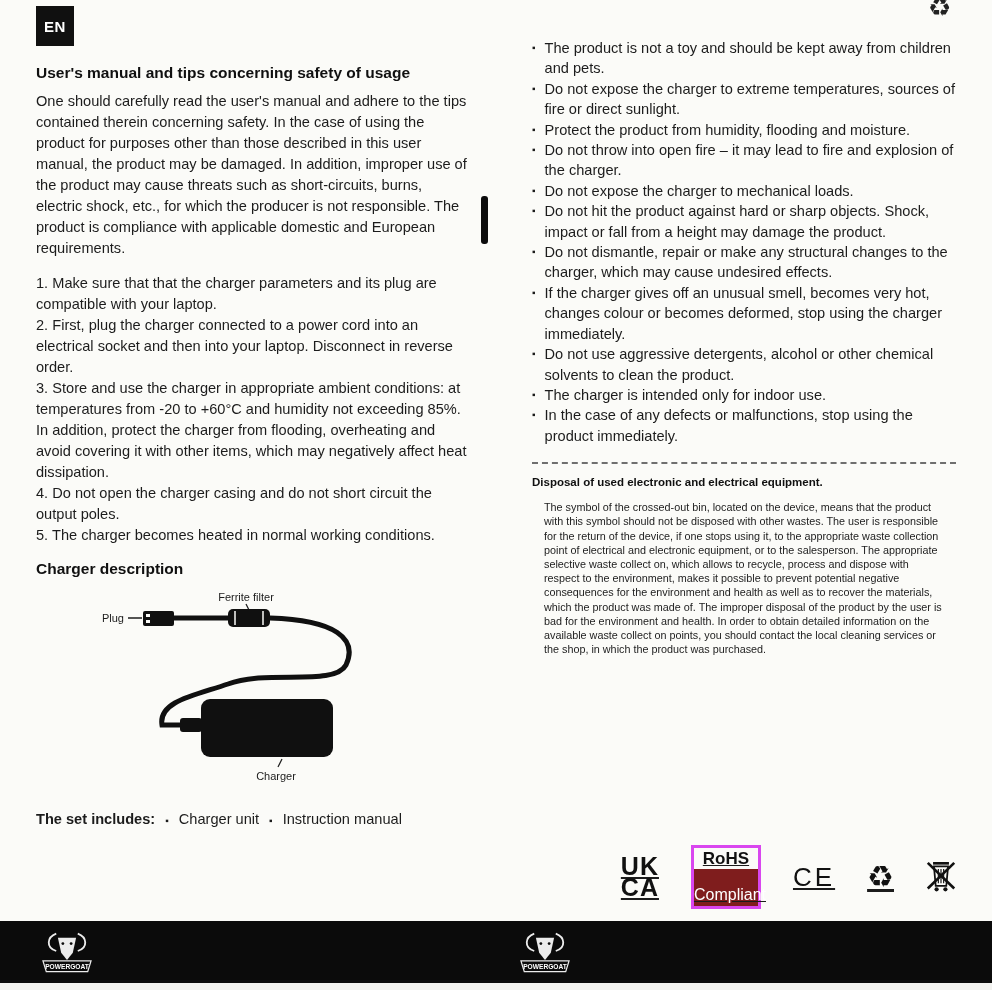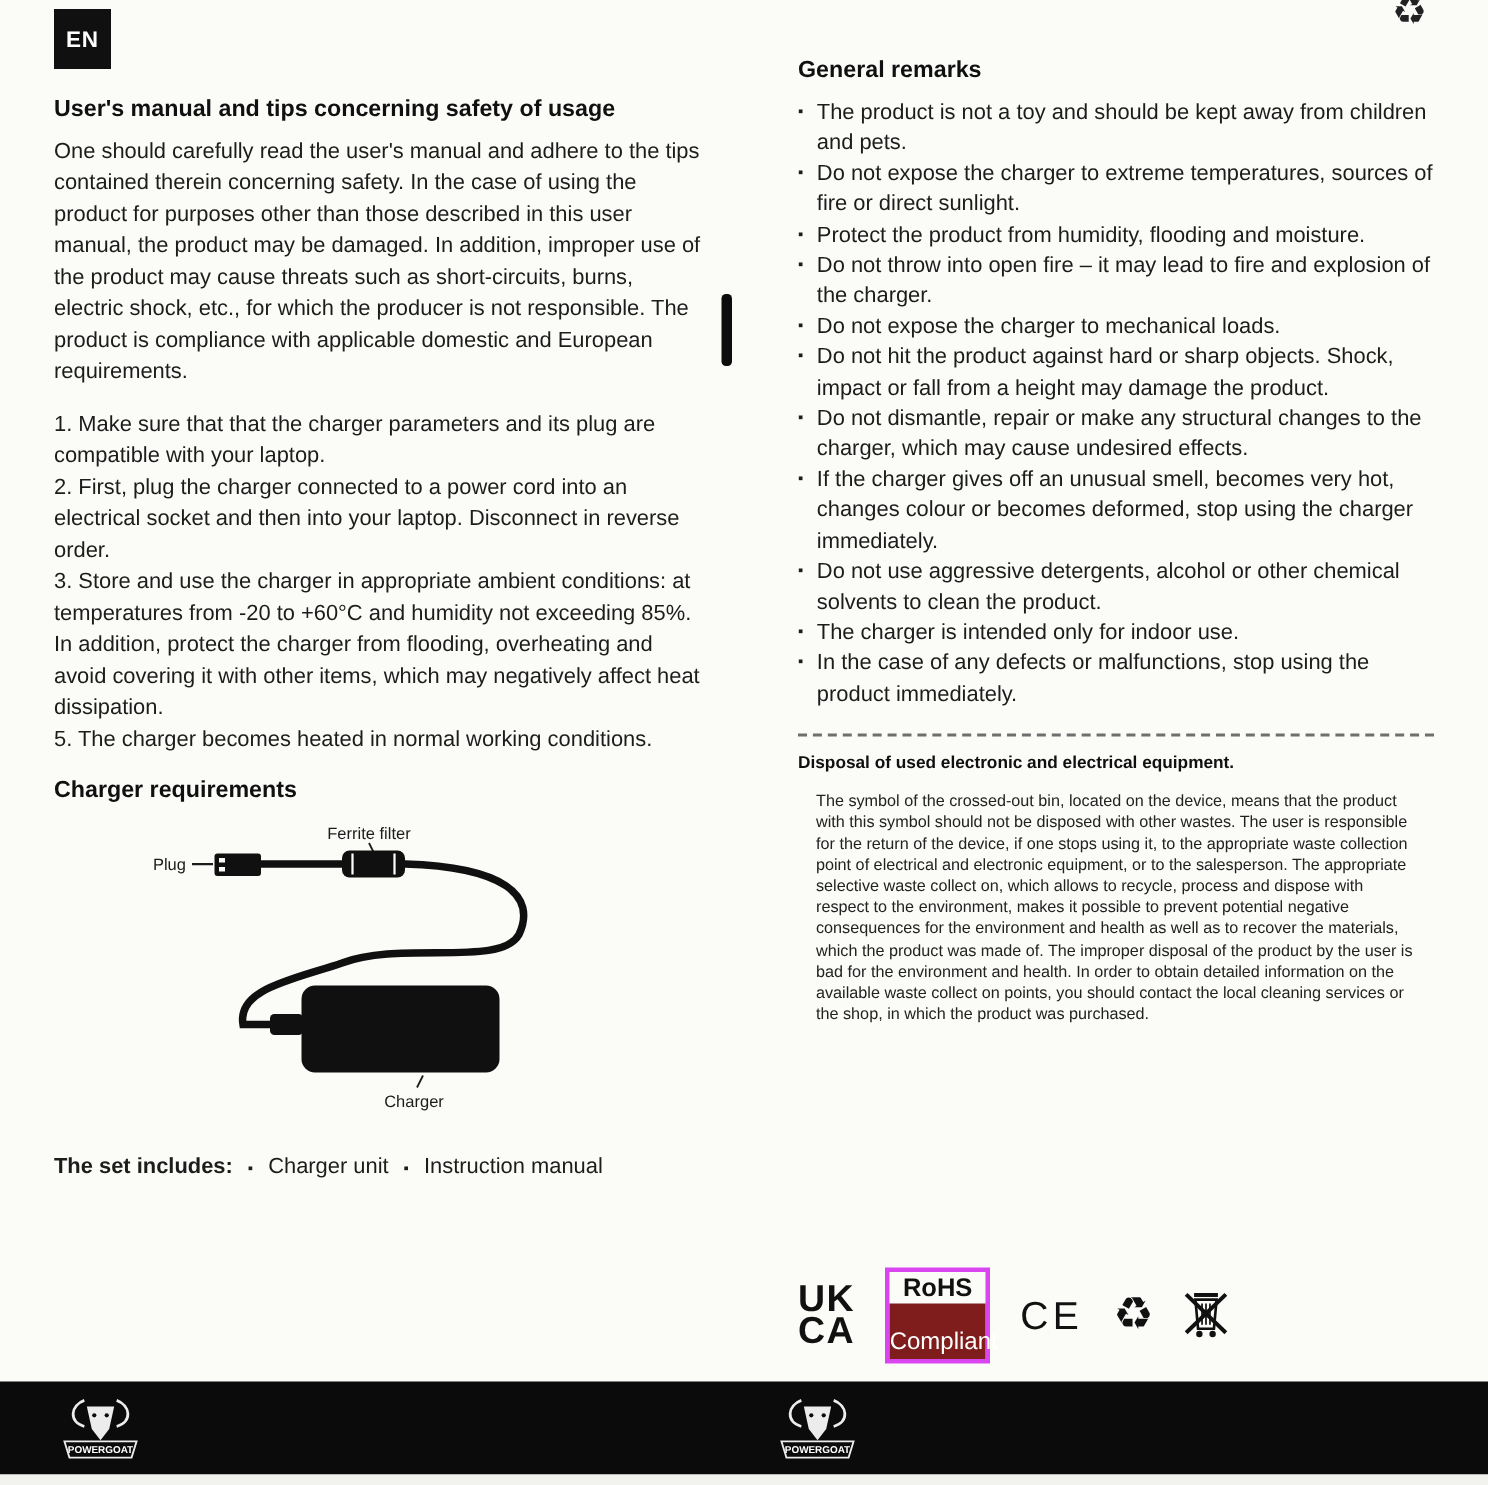--- a/index.html
+++ b/index.html
@@ -23,21 +23,21 @@
   p.body { font-size:14.6px; line-height:21px; margin:0; }
   p.body.gap { margin-bottom:14px; }
   .remarks { list-style:none; margin:0; padding:0; }
   .remarks li { display:flex; gap:9px; font-size:14.6px; line-height:20.4px; margin:0; }
   .remarks .sq { font-size:10px; line-height:20.4px; flex:0 0 auto; }
   .dashes { border-top:2px dashed #6f6f6f; margin:16px 0 12px; height:0; }
   h3.small-head { font-size:11.5px; font-weight:bold; margin:0 0 6px; color:#101010; }
   p.small { font-size:10.8px; line-height:14.2px; margin:12px; color:#222; }
   .logos {
     position:absolute; left:532px; top:845px; width:424px;
-    display:flex; align-items:center; justify-content:flex-start; gap:20px;
+    display:flex; align-items:center; justify-content:flex-end; gap:32px;text-decoration:underline;
   }
   .ukca { font-size:25px; font-weight:bold; line-height:21px; letter-spacing:1px; color:#111; }
   .rohs { border:3px solid #d946ef; width:64px; text-align:center; background:#fbfbf8; }
   .rohs-top { font-size:17px; font-weight:bold; padding:1px 2px 0; color:#111; }
   .rohs-bottom { background:#7f1d1d; color:#fff; font-size:16px; padding:17px 0 2px; }
   .ce { font-size:26px; font-weight:500; letter-spacing:3px; color:#111; }
   .recycle-glyph { font-size:30px; color:#111; line-height:1; }
   .diagram { margin-top:4px;text-decoration:underline; }
   .diagram text { font-size:11px; fill:#1c1c1c; font-family:"Liberation Sans",sans-serif; }
   .set-row { margin-top:20px; font-size:14.6px; display:flex; align-items:baseline; gap:10px; }
@@ -63,23 +63,24 @@
 
   <div class="corner-recycle">♻</div>
 
   <div class="col-left">
     <h2 class="head">User's manual and tips concerning safety of usage</h2>
     <p class="body gap">One should carefully read the user's manual and adhere to the tips contained therein concerning safety. In the case of using the product for purposes other than those described in this user manual, the product may be damaged. In addition, improper use of the product may cause threats such as short-circuits, burns, electric shock, etc., for which the producer is not responsible. The product is compliance with applicable domestic and European requirements.</p>
 
     <p class="body">1. Make sure that that the charger parameters and its plug are compatible with your laptop.</p>
     <p class="body">2. First, plug the charger connected to a power cord into an electrical socket and then into your laptop. Disconnect in reverse order.</p>
     <p class="body">3. Store and use the charger in appropriate ambient conditions: at temperatures from -20 to +60°C and humidity not exceeding 85%. In addition, protect the charger from flooding, overheating and avoid covering it with other items, which may negatively affect heat dissipation.</p>
+    <p class="body">4. Do not open the charger casing and do not short circuit the output poles.</p>
     <p class="body">5. The charger becomes heated in normal working conditions.</p>
 
-    <h2 class="head mt">Charger requirements</h2>
+    <h2 class="head mt">Charger description</h2>
 
     <div class="diagram">
       <svg width="420" height="200" viewBox="0 0 420 200">
 
         <text x="210" y="14" text-anchor="middle">Ferrite filter</text>
         <line x1="210" y1="17" x2="214" y2="25" stroke="#1c1c1c" stroke-width="1.2"></line>
 
         <text x="88" y="35" text-anchor="end">Plug</text>
         <line x1="92" y1="31" x2="106" y2="31" stroke="#1c1c1c" stroke-width="1.5"></line>
 
@@ -107,21 +108,20 @@
     <div class="set-row">
       <span class="lbl">The set includes:</span>
       <span class="sq">▪</span>
       <span>Charger unit</span>
       <span class="sq">▪</span>
       <span>Instruction manual</span>
     </div>
   </div>
 
   <div class="col-right">
-    <h2 class="head">General remarks</h2>
     <ul class="remarks">
       <li>
           <span class="sq">▪</span>
           <span>The product is not a toy and should be kept away from children and pets.</span>
         </li>
       <li>
           <span class="sq">▪</span>
           <span>Do not expose the charger to extreme temperatures, sources of fire or direct sunlight.</span>
         </li>
       <li>

